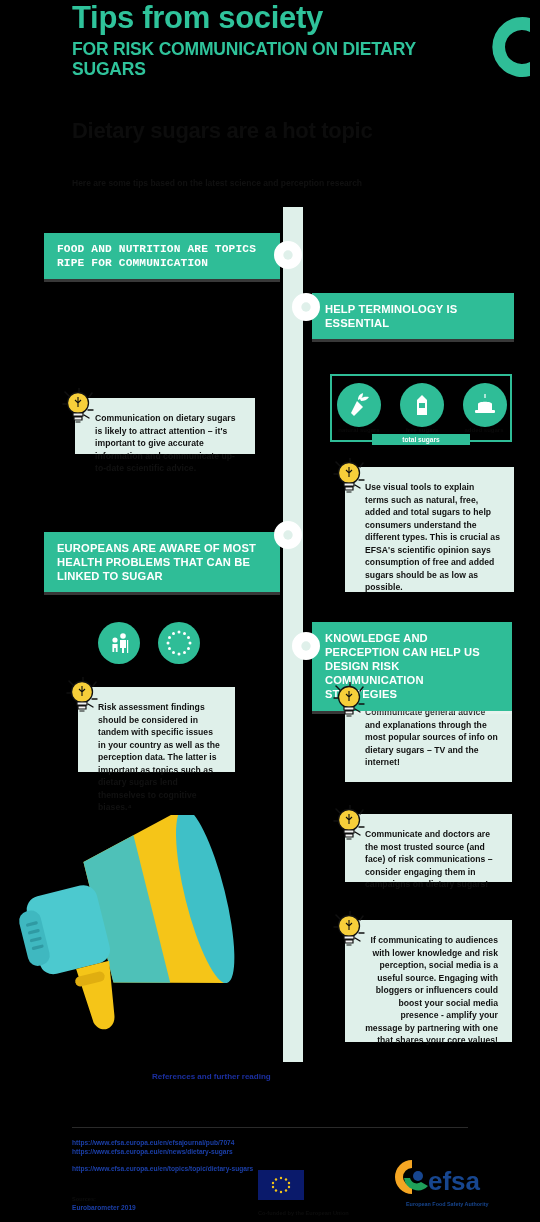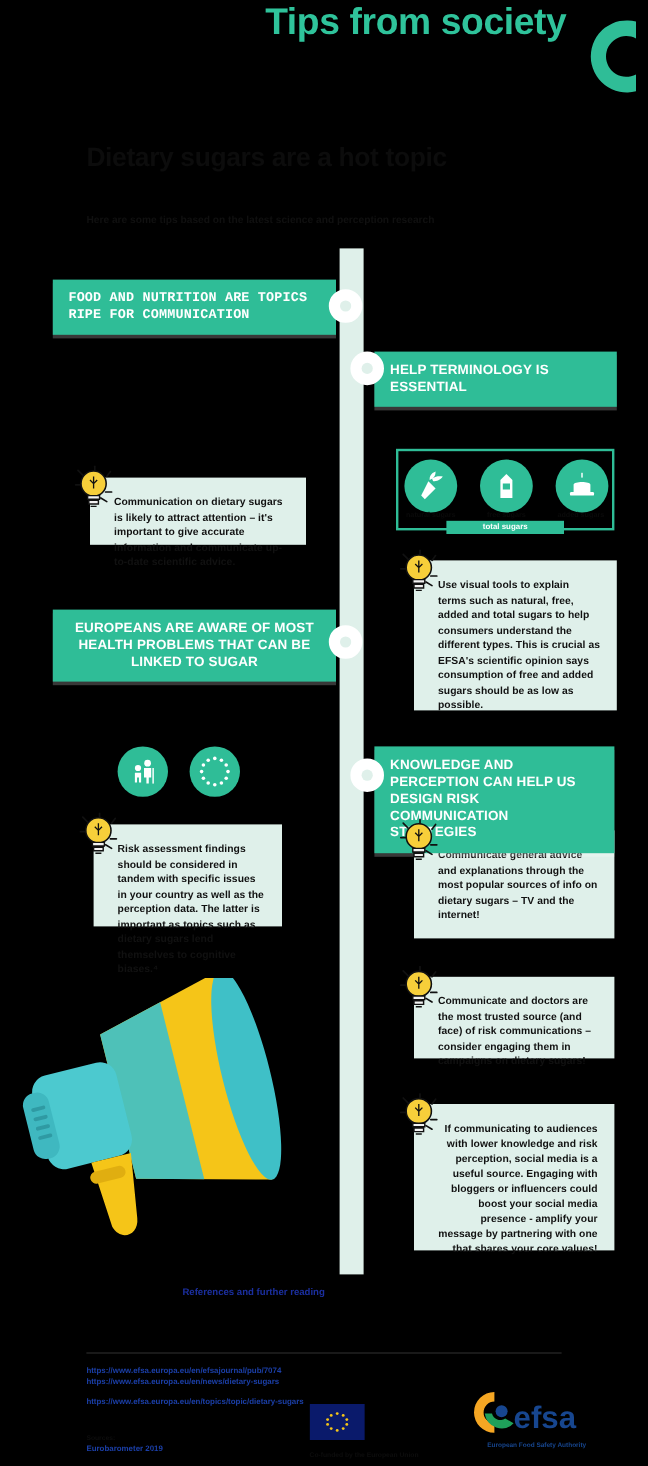--- a/index.html
+++ b/index.html
@@ -8,21 +8,20 @@
     width:540px; height:1222px; position:relative; overflow:hidden;
     font-family:"Liberation Sans", sans-serif; color:#111;
   }
 
   
   .header { position:absolute; left:0; top:0; width:540px; height:205px; background:#000; }
   .h-title {
     position:absolute; left:72px; top:2px; width:400px;
     font-size:31px; font-weight:700; color:#2fc39b; line-height:1.02;
     letter-spacing:-0.3px;
-    text-align:right;
   }
   .h-sub1 {
     position:absolute; left:72px; top:40px; width:420px;
     font-size:17.5px; font-weight:700; color:#2fc39b; line-height:1.12;
     letter-spacing:-0.2px;
   }
   .h-lead {
     position:absolute; left:72px; top:118px; width:430px;
     font-size:22px; font-weight:700; color:#0c0c0c; line-height:1.2;
     letter-spacing:-0.3px;
@@ -109,20 +108,21 @@
   }
   .fnote { position:absolute; font-size:5.6px; font-weight:700; color:#0d0d0d; line-height:1.4; }
   .efsa-logo { position:absolute; right:18px; bottom:10px; width:128px; height:56px; }
   .euflag { position:absolute; left:258px; bottom:22px; width:46px; height:30px; }
 </style>
 </head>
 <body>
 
 <div class="header">
   <div class="h-title">Tips from society</div>
+  <div class="h-sub1">FOR RISK COMMUNICATION ON DIETARY SUGARS</div>
   <div class="h-lead">Dietary sugars are a hot topic</div>
   <div class="h-note">Here are some tips based on the latest science and perception research</div>
   <svg class="h-logo" viewBox="0 0 78 78">
     <path d="M62 10 A30 30 0 1 0 62 68 L62 54 A17 17 0 1 1 62 24 Z" fill="#2fbd97"></path>
   </svg>
 </div>
 
 <div class="spine"></div>
 
 <div class="banner left" style="top:233px; width:236px;font-family:Liberation Mono, monospace;">
@@ -194,21 +194,21 @@
     <line x1="30" y1="5" x2="27" y2="9"></line>
       <line x1="1" y1="16" x2="5" y2="16"></line>
     <line x1="26" y1="22" x2="31" y2="22"></line>
       <line x1="22" y1="27" x2="27" y2="30"></line>
   </g>
   <circle cx="16" cy="15" r="10.5" fill="#f7cf3a" stroke="#111" stroke-width="1.3"></circle>
   <path d="M11 25 h10 v3 h-10 z M12 29 h8 v3 h-8 z M13.5 34 h5" fill="#f2f2f2" stroke="#111" stroke-width="1.2"></path>
   <path d="M16 9 v10 M13 12 l3 3 3-3" stroke="#111" stroke-width="1.1" fill="none"></path>
 </svg>
 
-<div class="banner left" style="top:508px; width:236px;text-align:center;">
+<div class="banner left" style="top:532px; width:236px;">
   <span>EUROPEANS ARE AWARE OF MOST HEALTH PROBLEMS THAT CAN BE LINKED TO SUGAR</span>
 </div>
 <div class="node" style="left:274px; top:521px;">
     <i></i>
   </div>
 
 <div class="circ" style="left:98px; top:622px;">
   <svg width="28" height="28" viewBox="0 0 28 28">
     <circle cx="10" cy="11" r="2.6" fill="#fff"></circle>
       <path d="M7.4 15 h5.2 v8 h-1.8 v-4 h-1.6 v4 h-1.8 z" fill="#fff"></path>

